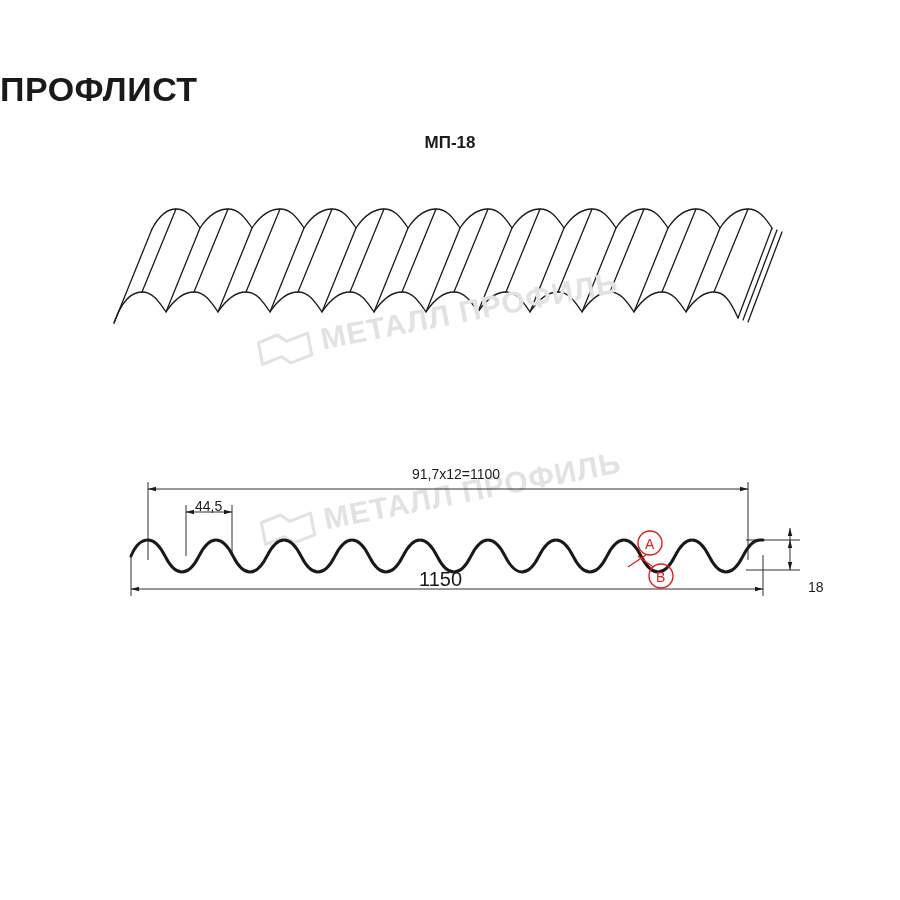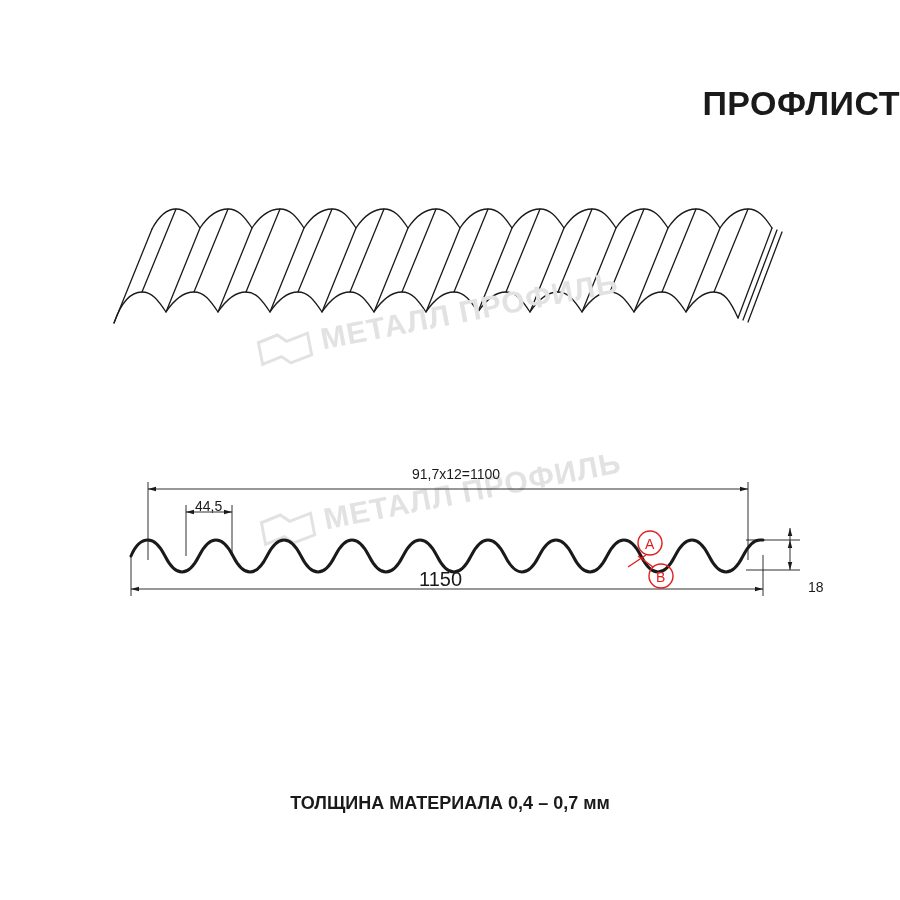--- a/index.html
+++ b/index.html
@@ -15,24 +15,24 @@
     position: relative;
     overflow: hidden;
   }
   .page {
     position: relative;
     width: 900px;
     height: 900px;
   }
   .title {
     position: absolute;
-    top: 84px;
-    left: 0;
-    width: 900px;
-    text-align: right;
+    top: 70px;
+    left: 0;
+    width: 900px;
+    text-align: left;
     font-size: 34px;
     font-weight: bold;
     letter-spacing: 0.5px;
     color: #1a1a1a;
   }
   .subtitle {
     position: absolute;
     top: 133px;
     left: 0;
     width: 900px;
@@ -93,20 +93,21 @@
     color: #e11d1d;
     font-weight: normal;
   }
 </style>
 </head>
 <body>
 
 <div class="page">
 
   <div class="title">ПРОФЛИСТ</div>
+  <div class="subtitle">МП-18</div>
 
   <svg class="drawing" width="900" height="900">
     <g fill="none" stroke="#1a1a1a" stroke-width="1.3" stroke-linejoin="round" stroke-linecap="round">
 
       <path d="M114,323
                C 122,300 132,292 142,292
                C 152,292 158,300 166,312
                C 174,300 184,292 194,292
                C 204,292 210,300 218,312
                C 226,300 236,292 246,292
@@ -281,15 +282,14 @@
   </svg>
 
   <div class="dim-label" style="left:412px; top:466px;text-align:right;">91,7x12=1100</div>
   <div class="dim-label" style="left:195px; top:498px;">44,5</div>
   <div class="dim-label" style="left:419px; top:568px; font-size:20px;">1150</div>
   <div class="dim-label" style="left:808px; top:559px;margin-top:20px;">18</div>
 
   <div class="callout-label" style="left:645px; top:536px;">A</div>
   <div class="callout-label" style="left:656px; top:569px;">B</div>
 
-  <div class="footer-note">ТОЛЩИНА МАТЕРИАЛА 0,4 – 0,7 мм</div>
 
 </div>
 
 </body></html>

